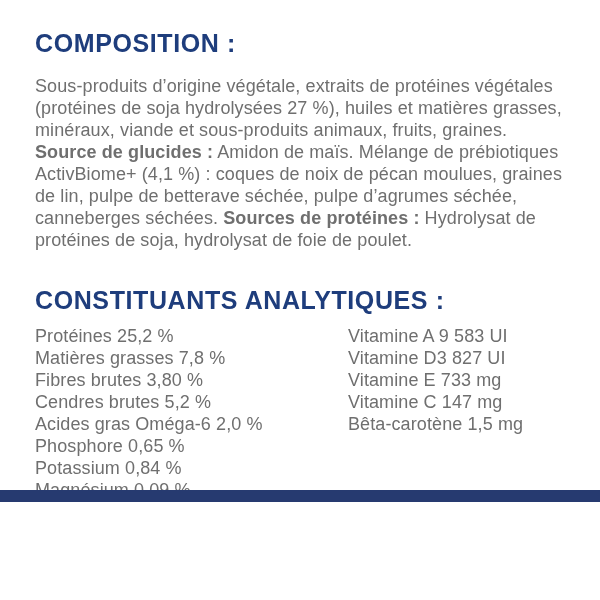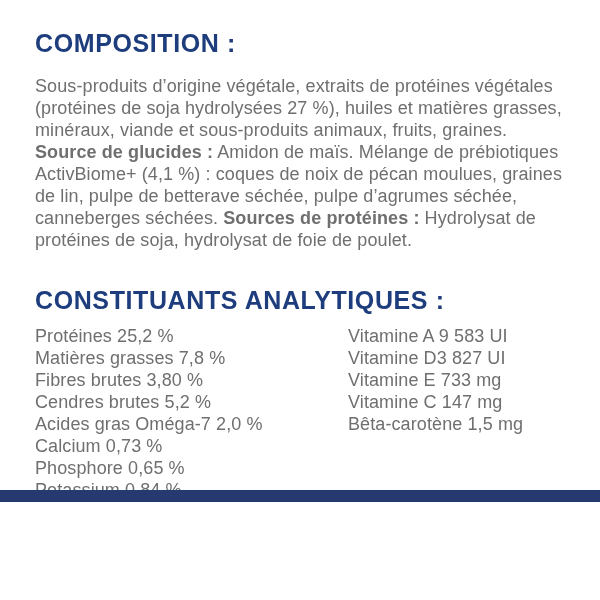--- a/index.html
+++ b/index.html
@@ -73,22 +73,21 @@
 
   <section class="analytical-section">
     <h1 class="section-heading">CONSTITUANTS ANALYTIQUES :</h1>
     <div class="columns">
       <div class="col-left">
         <ul class="plain-list" id="analytes-list">
             <li>Protéines 25,2 %</li>
             <li>Matières grasses 7,8 %</li>
             <li>Fibres brutes 3,80 %</li>
             <li>Cendres brutes 5,2 %</li>
-            <li>Acides gras Oméga-7 2,0 %</li>
-            <li>Calcium 0,73 %</li>
+            <li>Acides gras Oméga-6 2,0 %</li>
             <li>Phosphore 0,65 %</li>
             <li>Potassium 0,84 %</li>
             <li>Magnésium 0,09 %</li>
           </ul>
       </div>
       <div class="col-right">
         <ul class="plain-list" id="vitamins-list">
             <li>Vitamine A 9 583 UI</li>
             <li>Vitamine D3 827 UI</li>
             <li>Vitamine E 733 mg</li>

